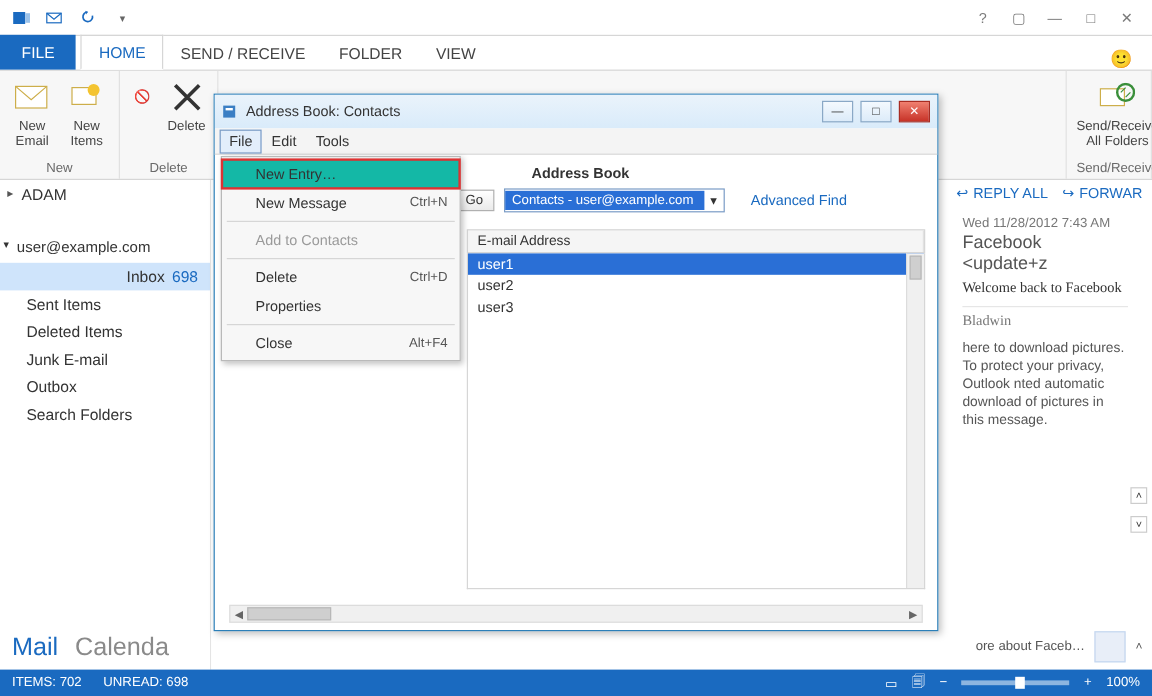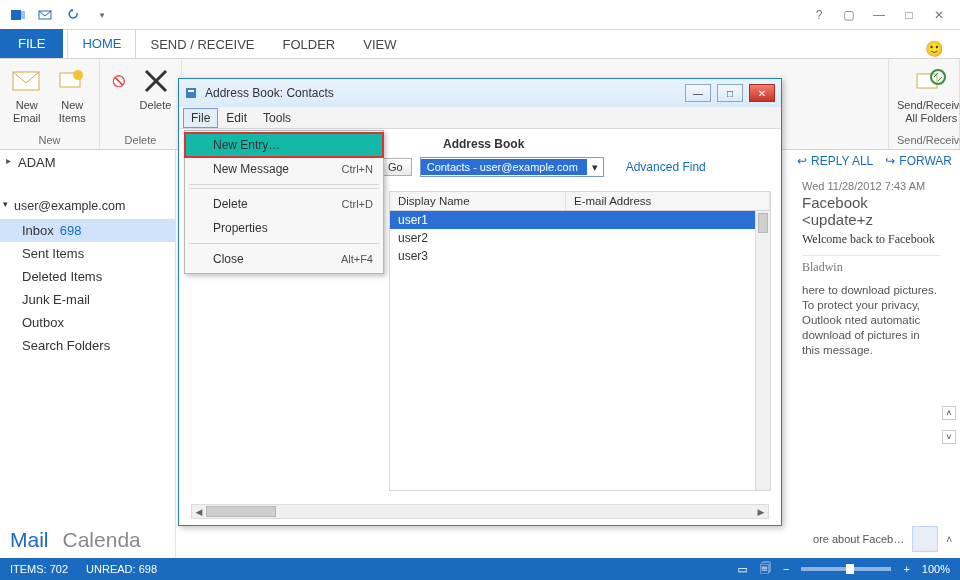--- a/index.html
+++ b/index.html
@@ -26,21 +26,21 @@
   .glabel { text-align:center; font-size:11px; color:#6a6a6a; padding:2px 0 1px;}
   
   .main { position:absolute; top:150px; bottom:22px; left:0; right:0; display:flex; }
   .nav { width:176px; border-right:1px solid #e4e4e4; background:#fff; display:flex; flex-direction:column;}
   .nav .hint { color:#888; padding:6px 8px; font-size:11.5px;}
   .nav .node { padding:5px 10px 5px 18px; cursor:pointer; font-size:13px; color:#333; position:relative;}
   .nav .node.caret::before { content:"▸"; position:absolute; left:6px; top:5px; font-size:10px; color:#555;}
   .nav .acct { padding:6px 8px 6px 14px; font-size:12.5px; color:#333; position:relative;}
   .nav .acct::before{content:"▾"; position:absolute; left:3px; top:6px; font-size:9px;}
   .nav .folder { padding:4px 10px 4px 22px; font-size:13px; cursor:pointer;}
-  .nav .folder.sel { background:#cfe4fb;}
+  .nav .folder.sel { background:#cfe4fb;text-align:right;}
   .nav .folder .cnt { color:#1a6ac0; margin-left:6px;}
   .nav .bottom { margin-top:auto; padding:10px 10px 6px; font-size:21px; color:#1a6ac0; display:flex; gap:14px;}
   .nav .bottom .mail{ font-weight:400;}
   .nav .bottom .cal{ color:#8a8a8a;}
   
   .reading { flex:1; background:#fff; position:relative; }
   .reading .rtop { position:absolute; right:8px; top:4px; display:flex; gap:12px; font-size:12px; color:#1a6ac0;}
   .reading .rtop .act{display:flex;align-items:center;gap:4px;cursor:pointer;}
   .reading .msg { position:absolute; right:20px; top:30px; width:138px; font-size:12px; color:#444;}
   .reading .msg .date{color:#777; font-size:11px;}
@@ -275,20 +275,21 @@
 
   <div class="dropdown">
     <div class="ditem highlight">
         <span>New Entry…</span>
       </div>
     <div class="ditem">
         <span>New Message</span>
         <span class="sc">Ctrl+N</span>
       </div>
     <div class="sep"></div>
+    <div class="ditem disabled">Add to Contacts</div>
     <div class="sep"></div>
     <div class="ditem">
         <span>Delete</span>
         <span class="sc">Ctrl+D</span>
       </div>
     <div class="ditem">Properties</div>
     <div class="sep"></div>
     <div class="ditem">
         <span>Close</span>
         <span class="sc">Alt+F4</span>
@@ -302,21 +303,20 @@
     </div>
     <div class="row2">
       <span class="gobtn">Go</span>
       <div class="combo">
         <span class="sel">Contacts - user@example.com</span>
         <span class="dd">▾</span>
       </div>
       <span class="adv">Advanced Find</span>
     </div>
     <div class="listhead">
-      <div style="width:176px;">Display Name</div>
       <div style="flex:1;">E-mail Address</div>
     </div>
     <div class="list">
       <div class="li sel">user1</div>
       <div class="li">user2</div>
       <div class="li">user3</div>
       <div class="vscroll">
           <div class="vthumb"></div>
         </div>
     </div>

